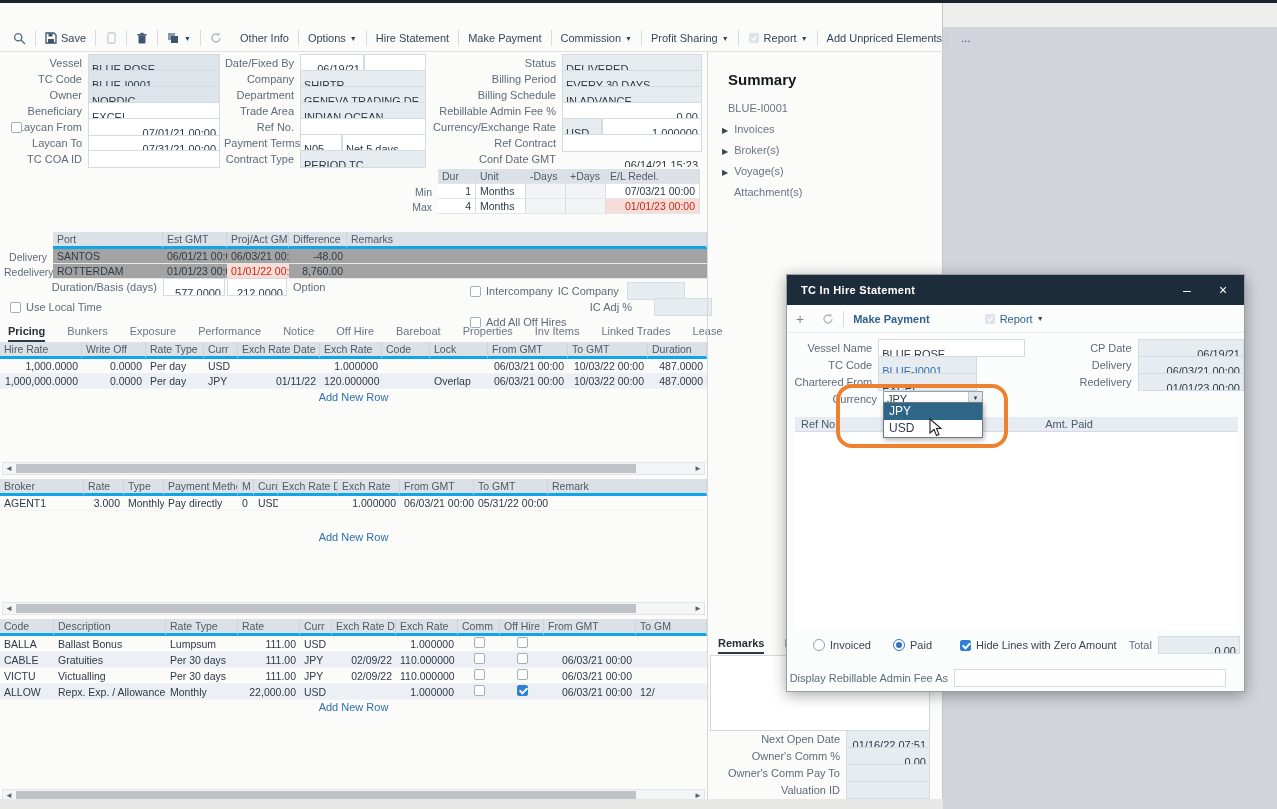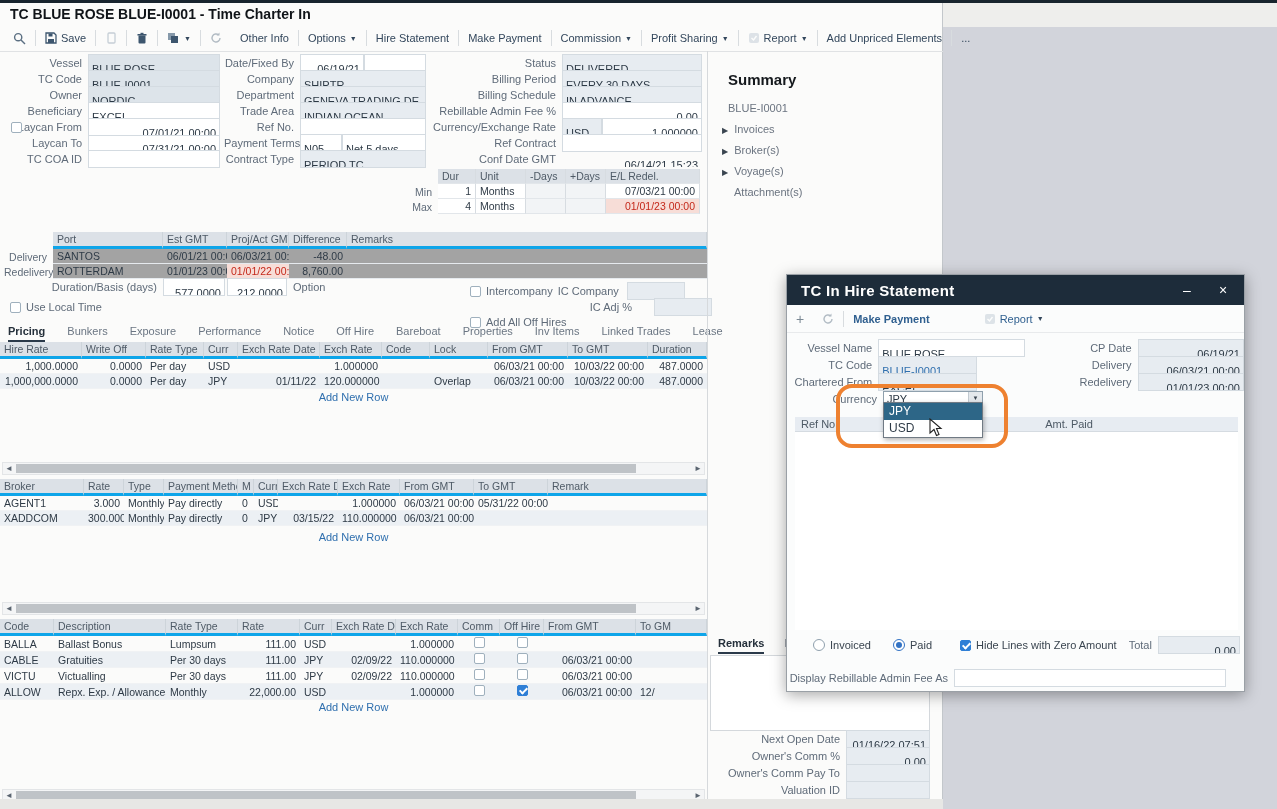--- a/index.html
+++ b/index.html
@@ -91,21 +91,21 @@
   .btabs { position:absolute; left:718px; top:634px; display:flex; gap:20px; color:#6b7683; }
   .remarksbox { position:absolute; left:710px; top:652px; width:220px; height:76px; background:#fff; border:1px solid #d4d8dc; }
   .bfields { position:absolute; left:710px; top:727px; width:222px; }
   .bfields .frow { height:17px; }
   .bfields .flabel { width:136px; }
   .bfields .fbox { width:84px; }
 
   
   .dialog { position:absolute; left:786px; top:274px; width:459px; height:418px; background:#fbfcfc; border:1px solid #9aa0a6; box-shadow:0 3px 14px rgba(0,0,0,.35); }
   .dtitle { position:absolute; left:0; top:0; width:100%; height:30px; background:#1d2c3a; color:#fff; display:flex; align-items:center; }
-  .dtitle .txt { font-size:15px; font-weight:bold; margin-left:14px; letter-spacing:.3px; }
+  .dtitle .txt { font-size:11px; font-weight:bold; margin-left:14px; letter-spacing:.3px; }
   .dwinbtn { position:absolute; top:0; width:34px; height:30px; color:#fff; text-align:center; line-height:30px; font-size:14px; }
   .dtoolbar { position:absolute; left:0; top:30px; width:100%; height:28px; display:flex; align-items:center; color:#2f5f8f; border-bottom:1px solid #e8eaec; }
   .dform { position:absolute; left:0; top:64px; width:100%; }
   .dform .frow { height:17px; }
   .dlabel { color:#5f6b79; text-align:right; padding-right:6px; white-space:nowrap; }
   .ddrop { position:relative; width:100px; height:15px; background:#fff; border:1px solid #8fa0ad; display:flex; align-items:center; padding-left:3px; }
   .ddrop .btn { position:absolute; right:0; top:0; width:14px; height:13px; background:#e4e8ec; border-left:1px solid #c2cad1; font-size:6px; color:#3a4550; text-align:center; line-height:13px; }
   .dlist { position:absolute; left:96px; top:127px; width:100px; background:#fff; border:1px solid #707a84; box-shadow:1px 2px 5px rgba(0,0,0,.3); z-index:5; }
   .dlist .opt { height:17px; line-height:17px; padding-left:5px; font-size:12px; }
   .dlist .opt.sel { background:#2d6687; color:#fff; }
@@ -115,21 +115,20 @@
   .ring { position:absolute; left:836px; top:384px; width:172px; height:64px; border:4px solid #ee8130; border-radius:16px; z-index:9; pointer-events:none; }
   .cursor { position:absolute; left:929px; top:418px; z-index:20; pointer-events:none; }
 </style>
 </head>
 <body>
 
 <div class="desktop">
   <div class="graypanel"></div>
 
   <div class="app">
-    <div class="titlebar">TC BLUE ROSE BLUE-I0001 - Time Charter In</div>
 
     <div class="toolbar">
       <span class="tbtn">
           <span class="icon"><svg width="13" height="13" viewBox="0 0 13 13">
               <circle cx="5.2" cy="5.2" r="3.6" fill="none" stroke="#5b6f82" stroke-width="1.4"></circle>
               <line x1="8" y1="8" x2="12" y2="12" stroke="#5b6f82" stroke-width="1.4"></line>
             </svg></span>
         </span>
       <span class="tsep"></span>
       <span class="tbtn">
@@ -512,33 +511,20 @@
             <td>Monthly</td>
             <td>Pay directly</td>
             <td>0</td>
             <td>USD</td>
             <td></td>
             <td>1.000000</td>
             <td>06/03/21 00:00</td>
             <td>05/31/22 00:00</td>
             <td></td>
           </tr>
-      <tr class="alt">
-            <td>XADDCOM</td>
-            <td>300.000</td>
-            <td>Monthly</td>
-            <td>Pay directly</td>
-            <td>0</td>
-            <td>JPY</td>
-            <td>03/15/22</td>
-            <td>110.000000</td>
-            <td>06/03/21 00:00</td>
-            <td></td>
-            <td></td>
-          </tr>
     </tbody>
       </table>
     <div class="addrow" style="left:0;top:528px">Add New Row</div>
 
     <div class="hscroll" style="left:2px;top:599px">
       <span class="sarrow" style="left:2px">◄</span>
       <div class="thumb"></div>
       <span class="sarrow" style="right:2px">►</span>
     </div>
 

